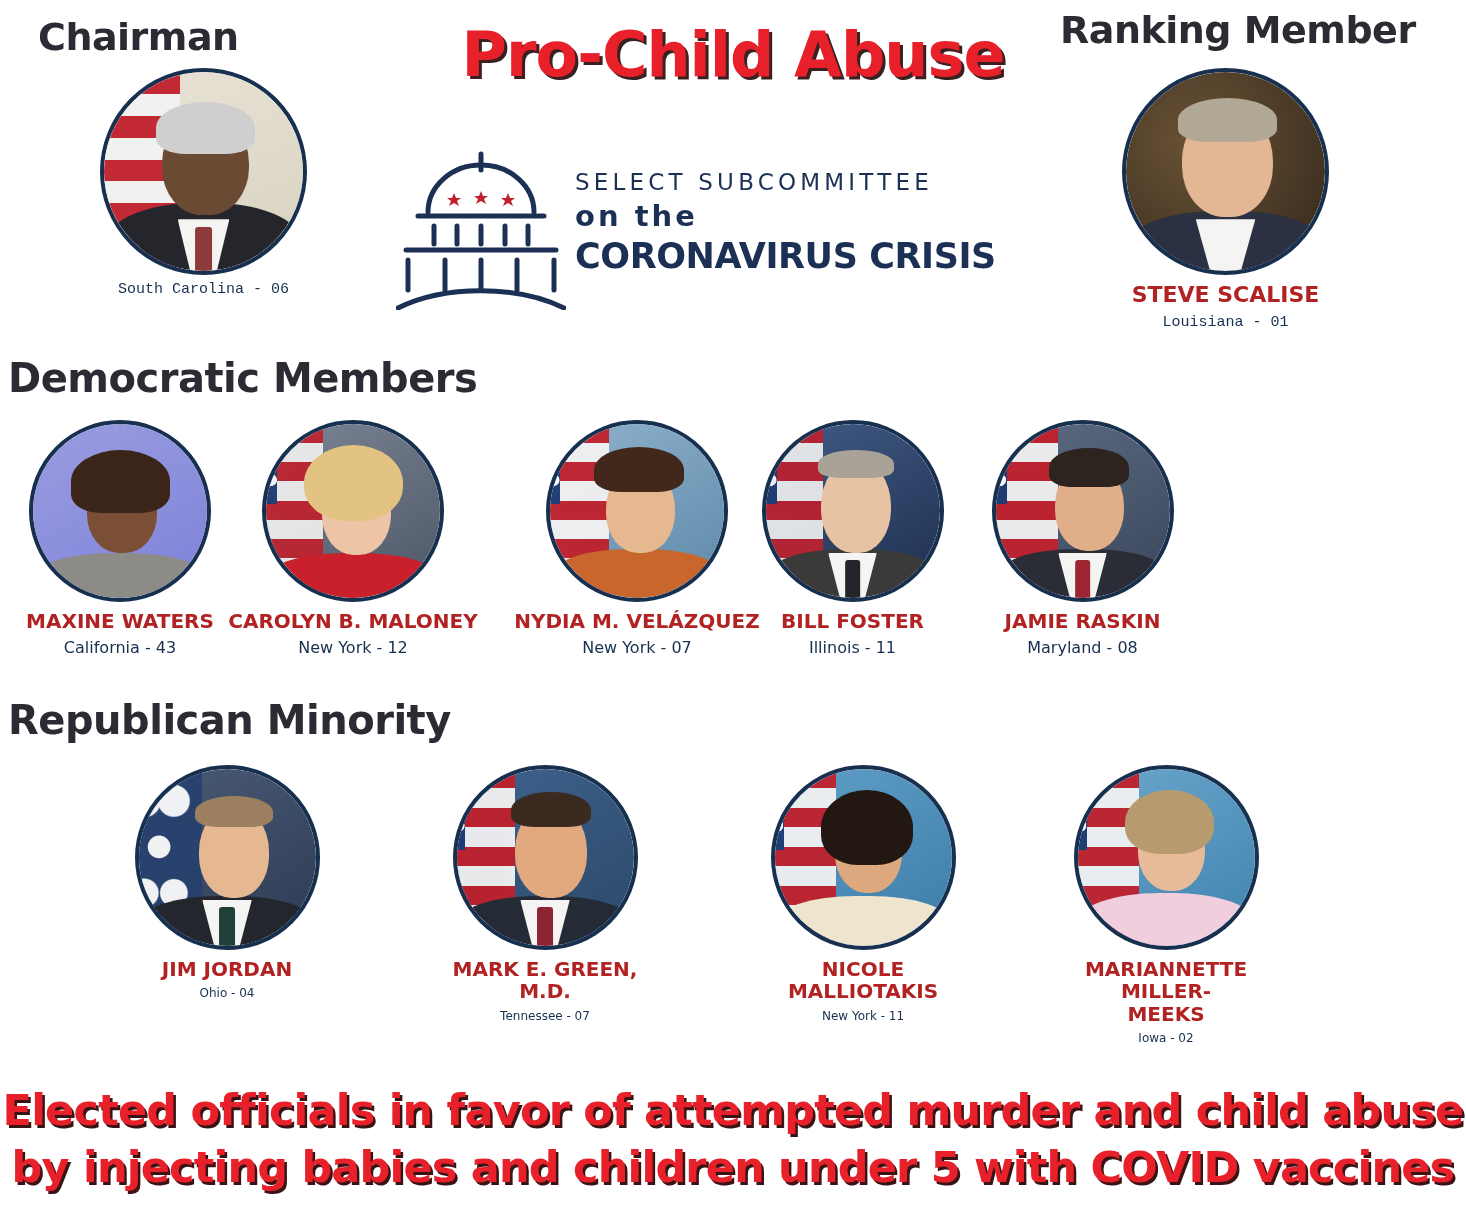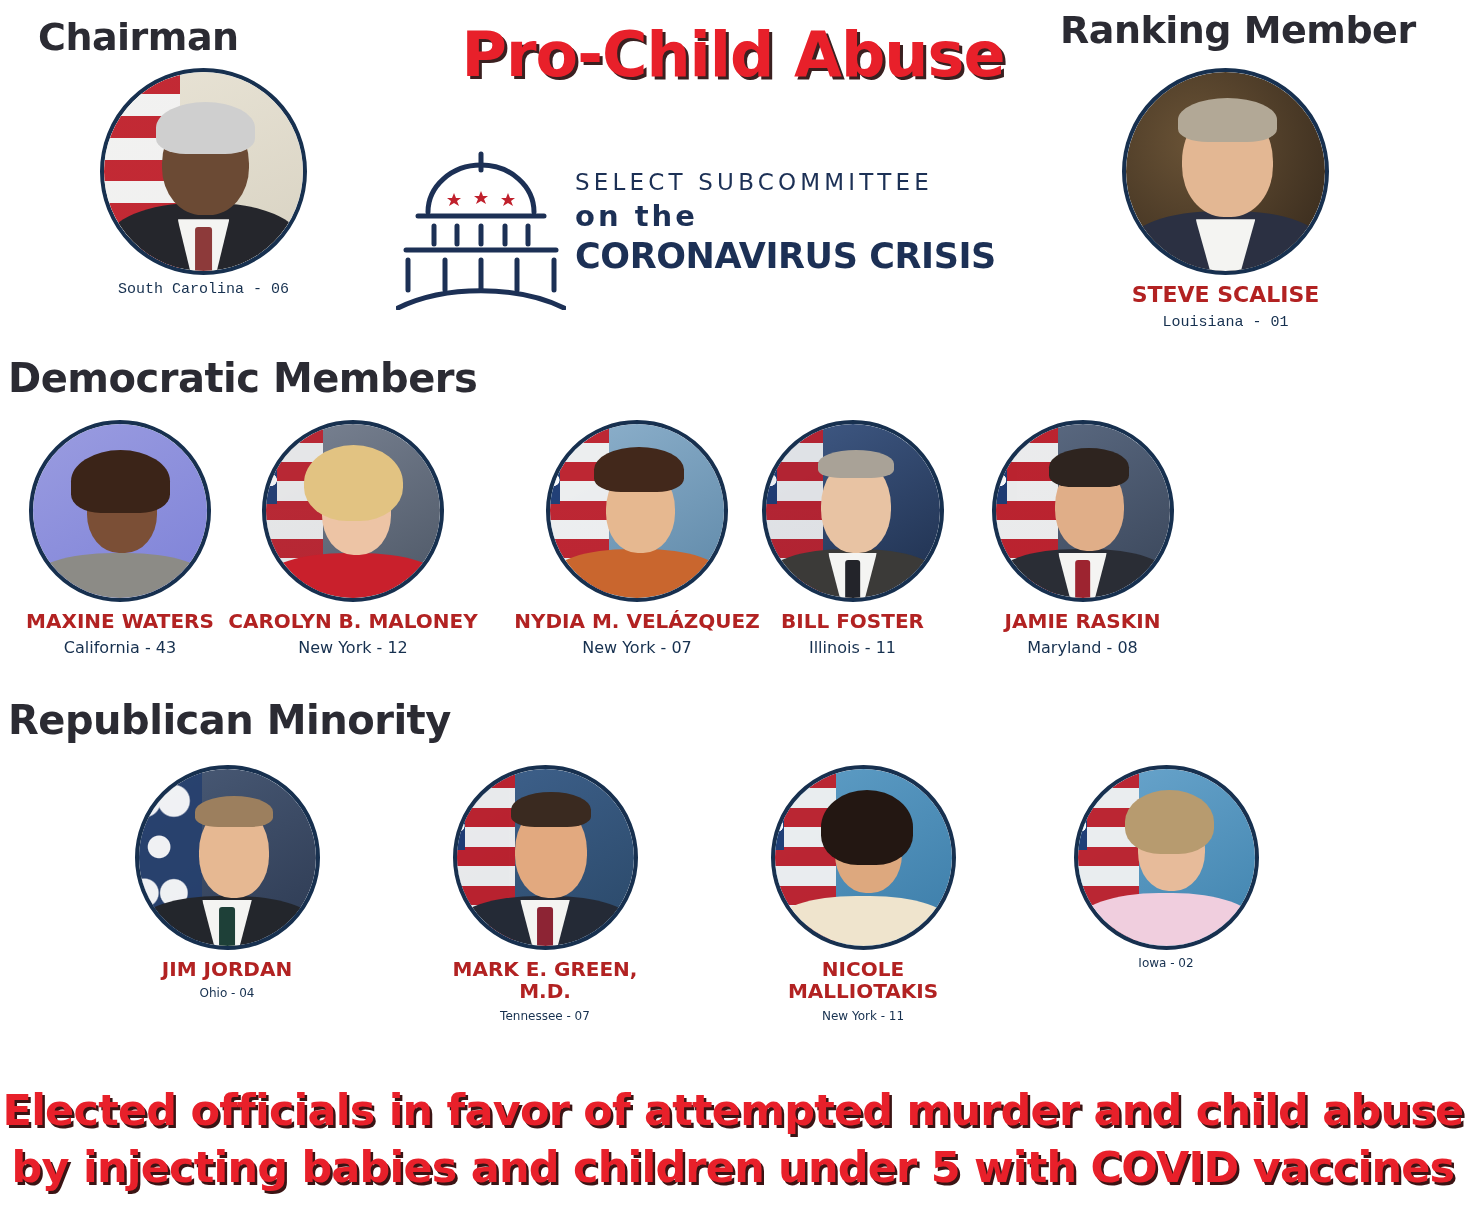--- a/index.html
+++ b/index.html
@@ -336,20 +336,22 @@
       <div class="photo">
         <div class="bg-plain" style="background:linear-gradient(150deg,#6ba6cd,#3f83ae);"></div>
         <div class="flagL" style="width:40%;left:-5%;opacity:.95;">
             <div class="canton"></div>
           </div>
         <div class="torso" style="background:#f0cede;width:100%;height:36%;"></div>
         <div class="head" style="left:34%;top:21%;width:38%;height:48%;background:#e7bb9a;"></div>
         <div class="hair" style="left:27%;top:12%;width:50%;height:36%;background:#b79b6f;border-radius:50% 50% 40% 40%;"></div>
       </div>
     </div>
+    <div class="member-name">MARIANNETTE MILLER-
+MEEKS</div>
     <div class="member-district">Iowa - 02</div>
   </div>
 
   <div id="caption">
     <div>Elected officials in favor of attempted murder and child abuse</div>
     <div>by injecting babies and children under 5 with COVID vaccines</div>
   </div>
 
 </div>
 

